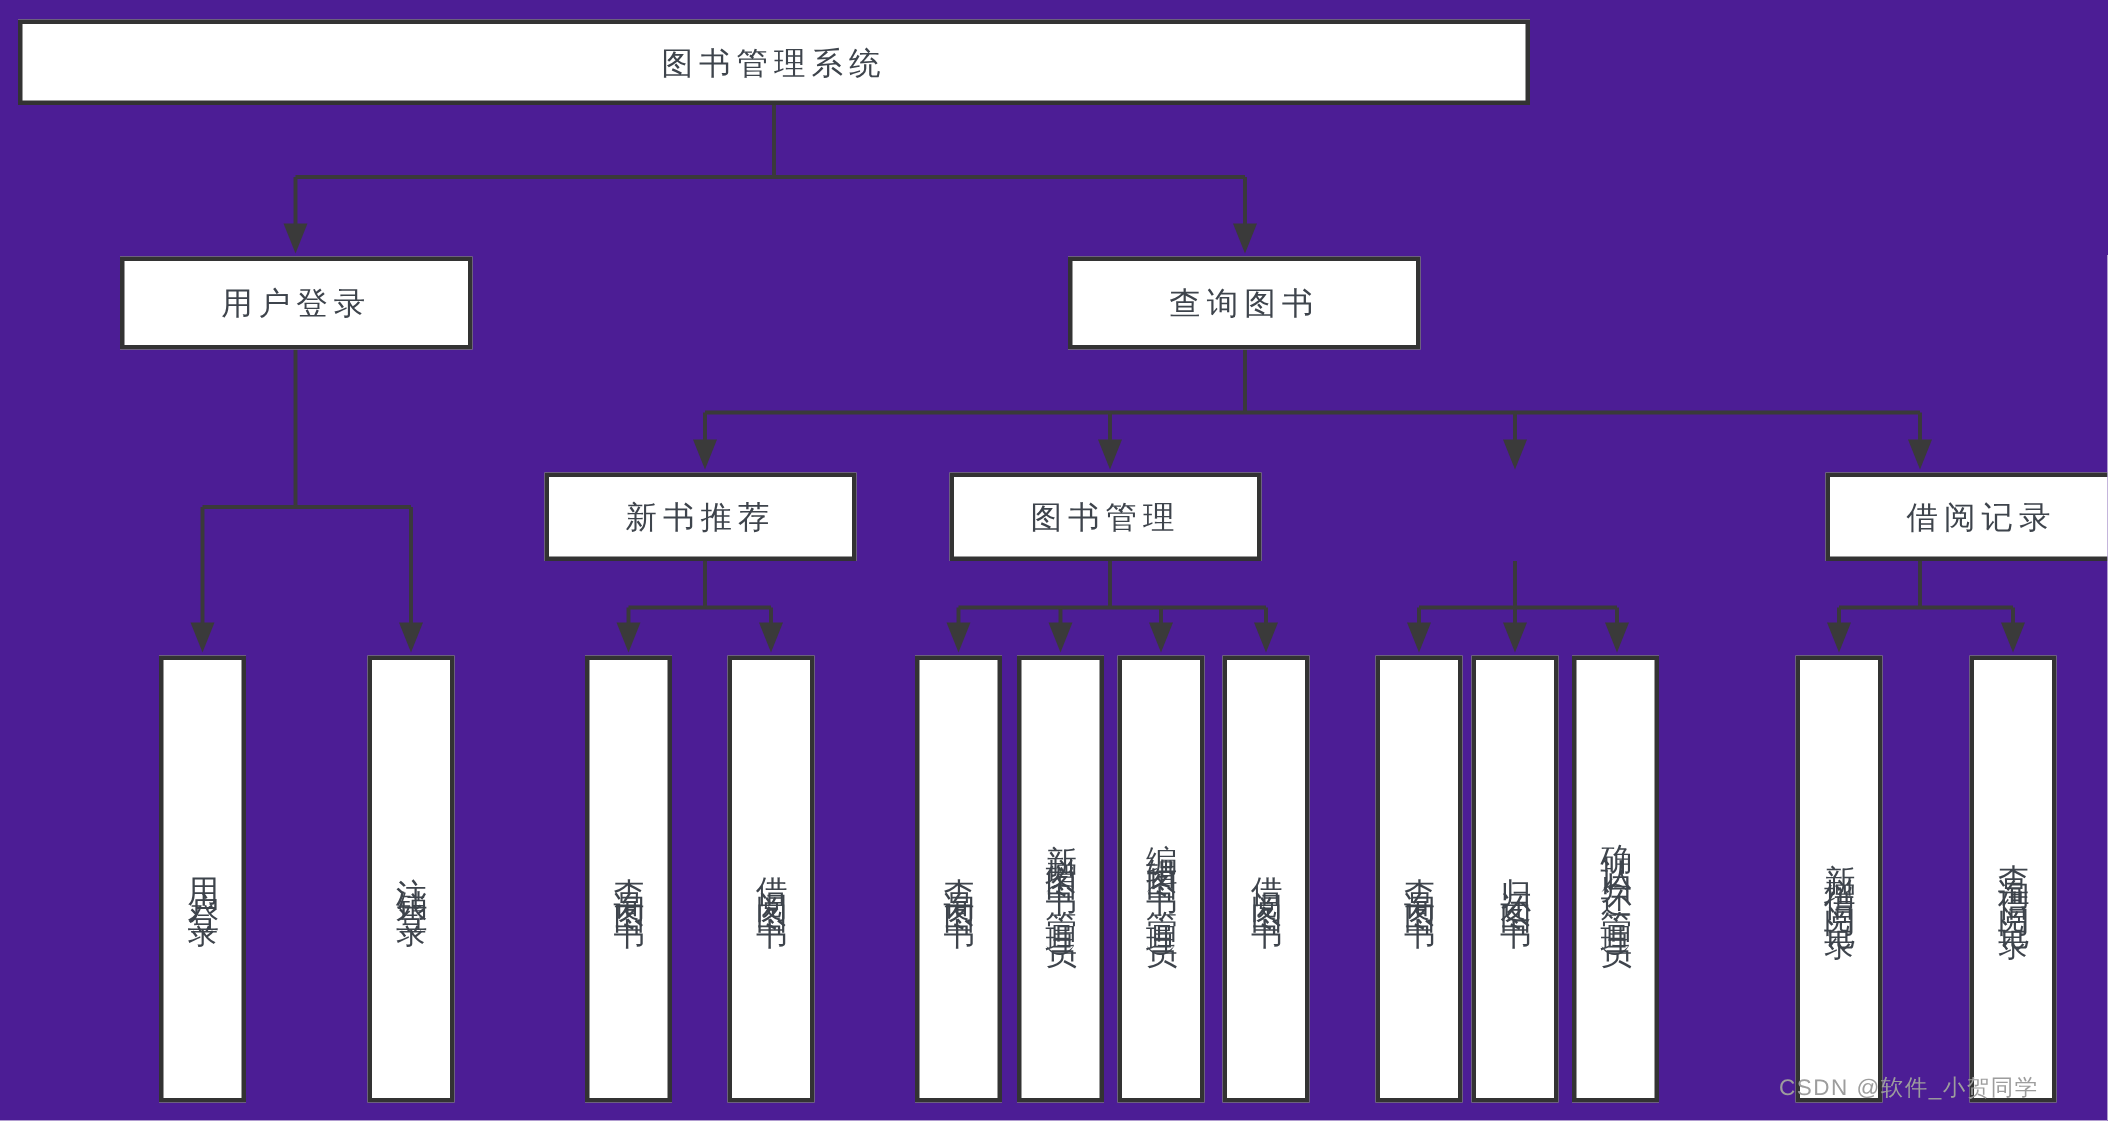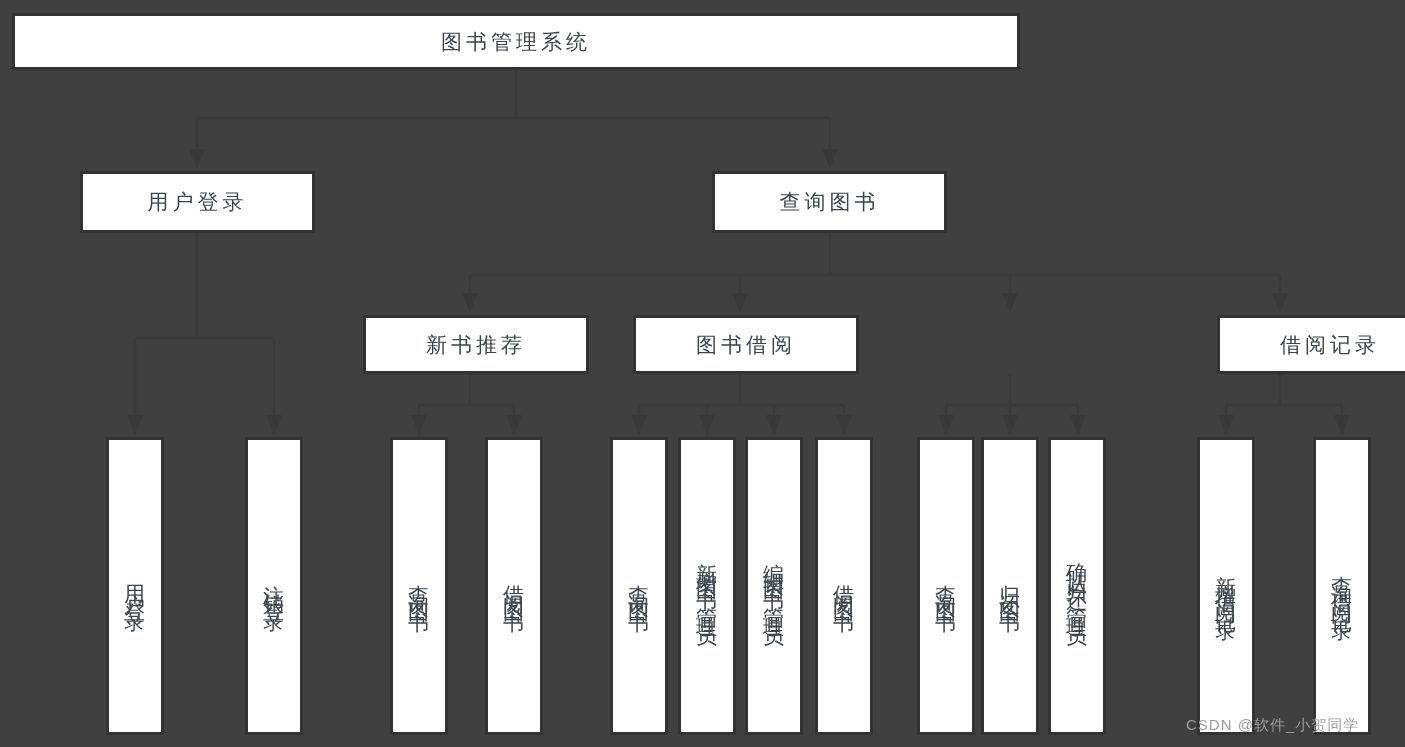--- a/index.html
+++ b/index.html
@@ -1,20 +1,20 @@
 <!DOCTYPE html>
 <html><head>
 <meta charset="utf-8">
 <style>
   html, body { margin: 0; padding: 0; background: #ffffff; }
   .stage {
     position: relative;
     width: 1405px;
     height: 747px;
-    background: #404040;
+    background: #4c1d95;
     overflow: hidden;
     font-family: "Liberation Sans", "DejaVu Sans", sans-serif;
   }
   .stage svg.wires {
     position: absolute;
     left: 0; top: 0;
     width: 1405px; height: 747px;
   }
   .node {
     position: absolute;
@@ -24,21 +24,21 @@
     color: #3e444c;
     display: flex;
     align-items: center;
     justify-content: center;
     font-size: 21px;
     letter-spacing: 4px;
     white-space: nowrap;
   }
   .node.root   { left: 12px;  top: 13px;  width: 1008px; height: 57px; }
   .node.lvl2   { top: 171px;  width: 235px; height: 62px; }
-  .node.lvl3   { top: 315px;  width: 226px; height: 59px; font-family: Liberation Serif, serif; }
+  .node.lvl3   { top: 315px;  width: 208px; height: 59px; font-family: Liberation Serif, serif; }
   .node.leaf {
     top: 437px;
     width: 58px;
     height: 298px;
     writing-mode: vertical-rl;
     letter-spacing: 9px;
     white-space: normal;
     line-height: 1;
   }
   .watermark {
@@ -95,21 +95,21 @@
       <polygon points="1334,415 1350,415 1342,435"></polygon>
     </g>
   </svg>
 
   <div class="node root">图书管理系统</div>
 
   <div class="node lvl2" style="left:80px">用户登录</div>
   <div class="node lvl2" style="left:712px">查询图书</div>
 
   <div class="node lvl3" style="left:363px">新书推荐</div>
-  <div class="node lvl3" style="left:633px">图书借阅</div>
+  <div class="node lvl3" style="left:633px">图书管理</div>
   <div class="node lvl3" style="left:1217px">借阅记录</div>
 
   <div class="node leaf" style="left:106px">用户登录</div>
   <div class="node leaf" style="left:245px">注销登录</div>
 
   <div class="node leaf" style="left:390px">查询图书</div>
   <div class="node leaf" style="left:485px">借阅图书</div>
 
   <div class="node leaf" style="left:610px">查询图书</div>
   <div class="node leaf" style="left:678px">新增图书（管理员）</div>

